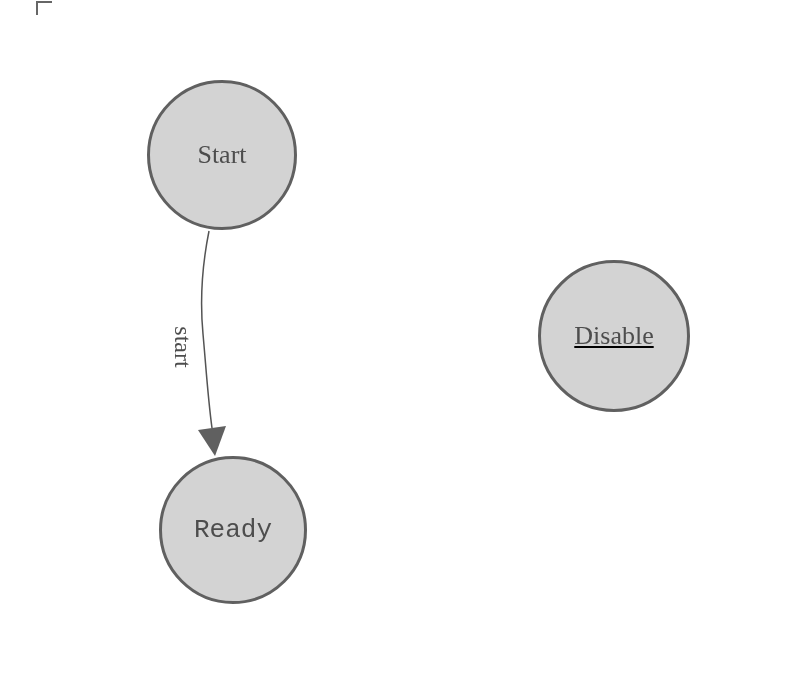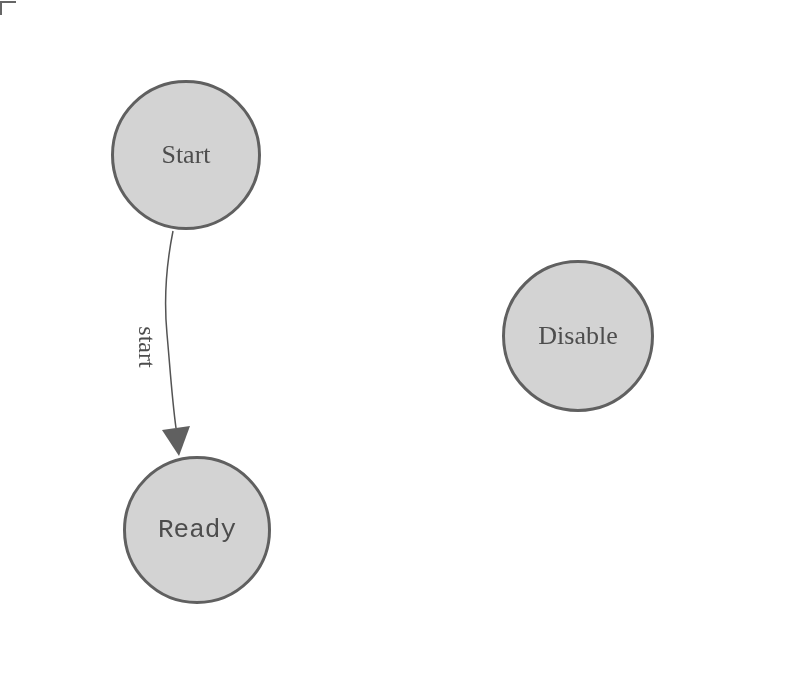--- a/index.html
+++ b/index.html
@@ -9,20 +9,21 @@
     width: 799px;
     height: 686px;
     overflow: hidden;
     font-family: "Liberation Serif", "DejaVu Serif", serif;
   }
   .canvas {
     position: relative;
     width: 704px;
     height: 686px;
     background: var(--bg, #ffffff);
+    margin-left: 36px;
   }
   .corner-mark {
     position: absolute;
     left: 0;
     top: 1px;
     width: 14px;
     height: 12px;
     border-top: 2px solid var(--corner, #666666);
     border-left: 2px solid var(--corner, #666666);
   }
@@ -82,19 +83,19 @@
   </svg>
 
   <div class="node" id="node-start" style="left: 111px; top: 80px; width: 150px; height: 150px;">
     <span class="node-label">Start</span>
   </div>
 
   <div class="node" id="node-ready" style="left: 123px; top: 456px; width: 148px; height: 148px; font-family: Liberation Mono, monospace;">
     <span class="node-label">Ready</span>
   </div>
 
-  <div class="node" id="node-disable" style="left: 502px; top: 260px; width: 152px; height: 152px;">
+  <div class="node" id="node-disable" style="left: 502px; top: 260px; width: 152px; height: 152px; text-decoration: underline;">
     <span class="node-label">Disable</span>
   </div>
 
   <div class="edge-label" id="edge-label-0" style="left: 146px; top: 347px; transform: translate(-50%, -50%) rotate(90deg);">start</div>
 
 </div>
 
 </body></html>

